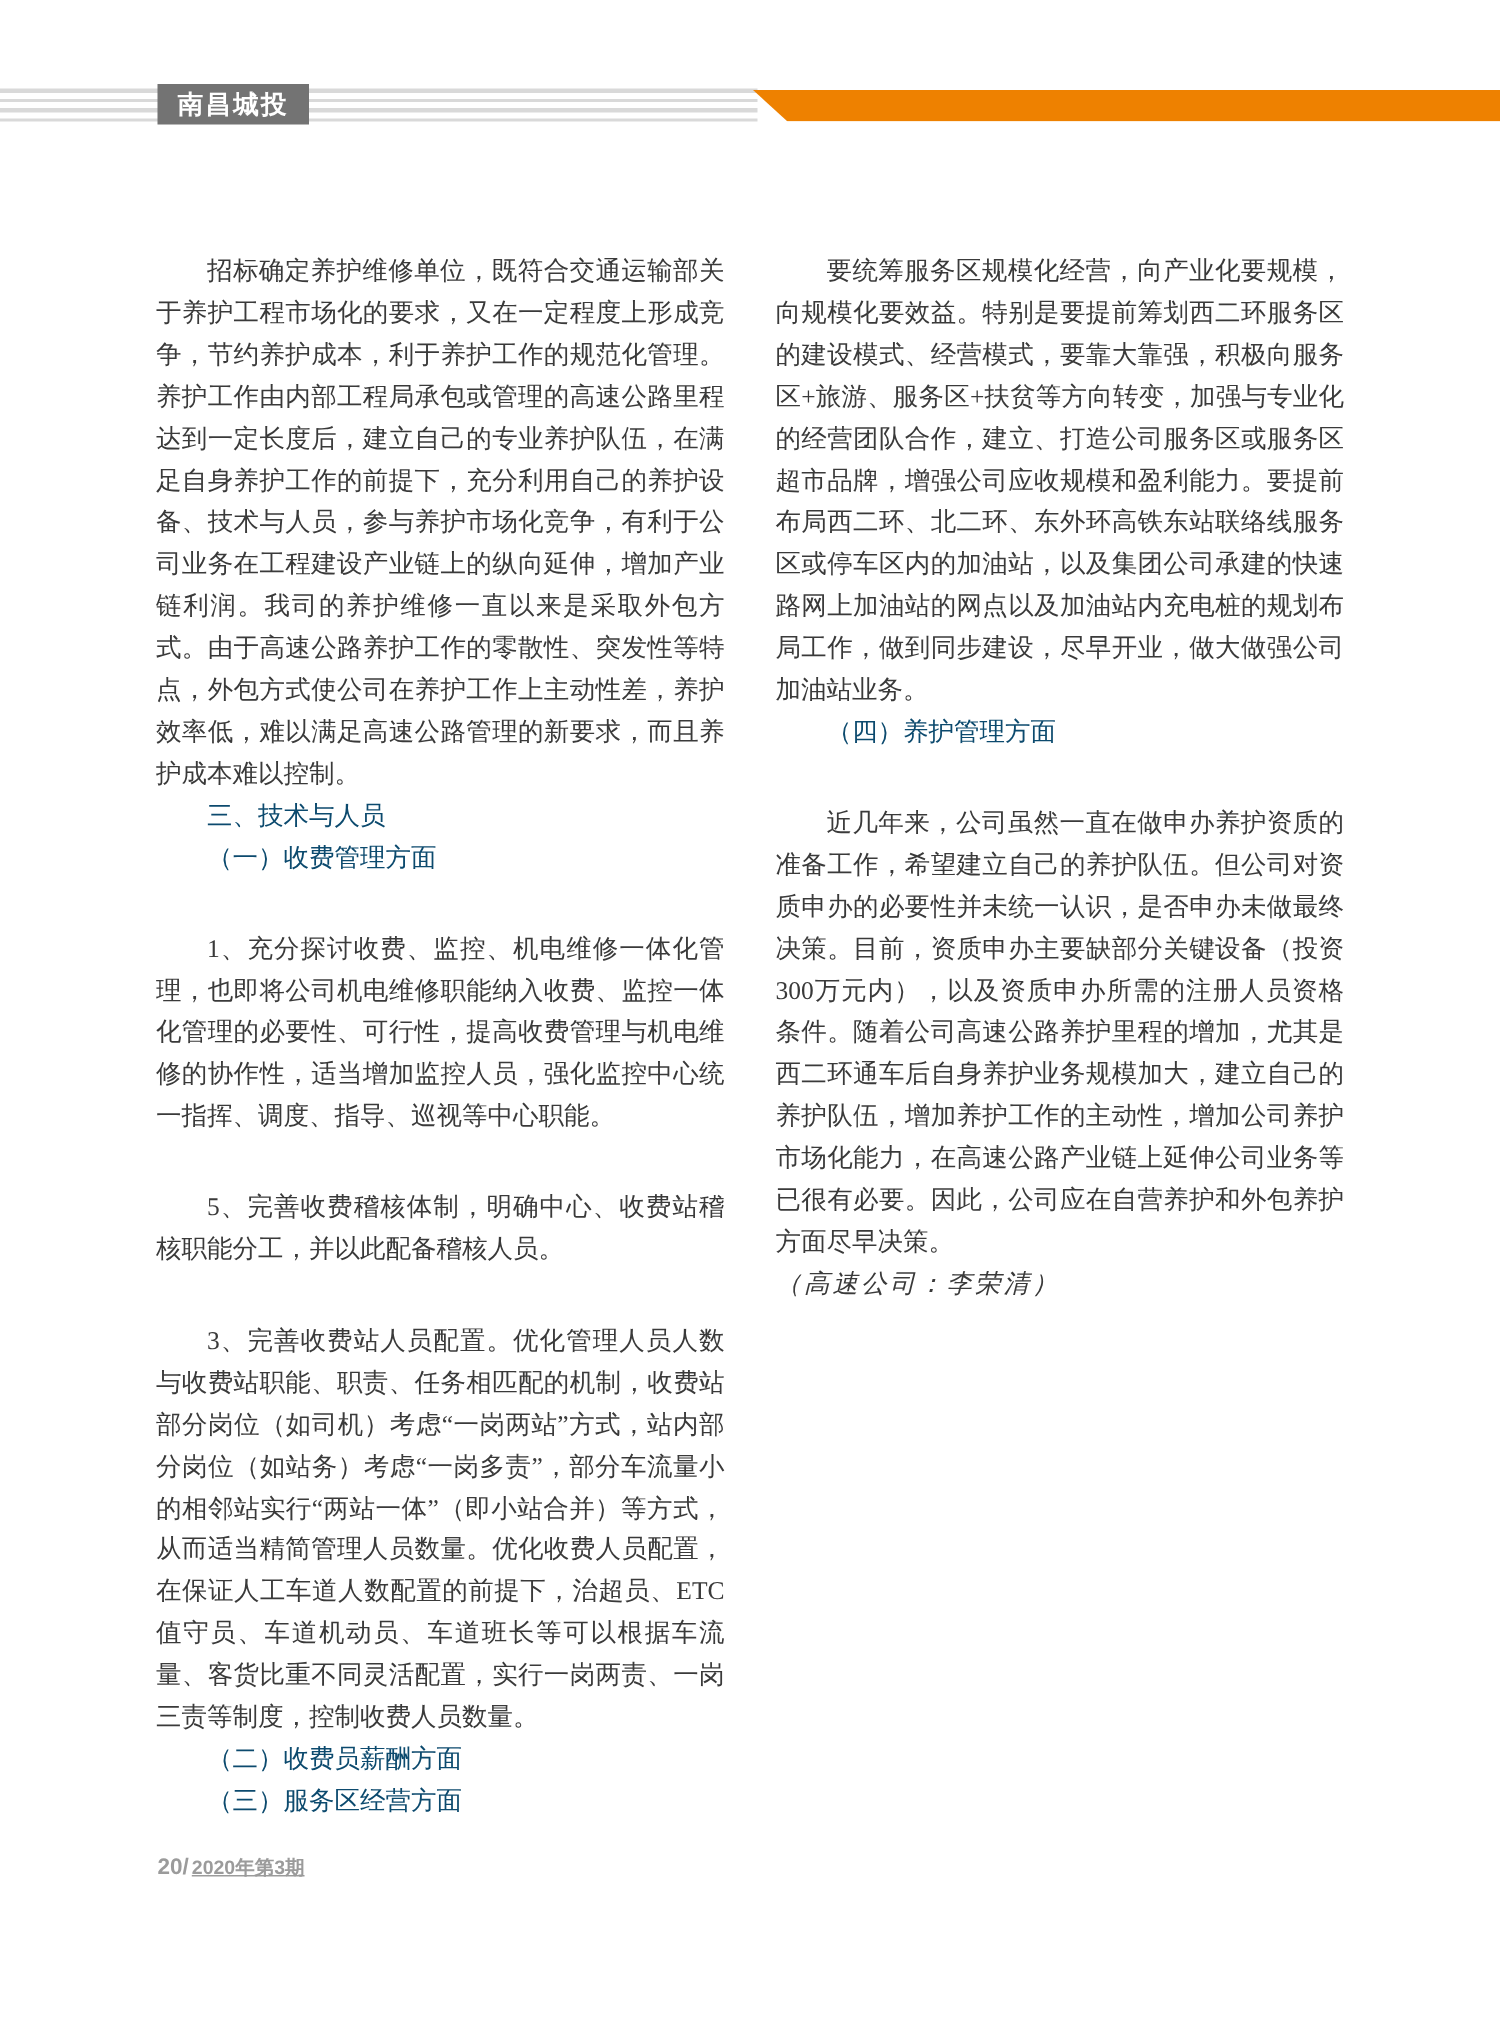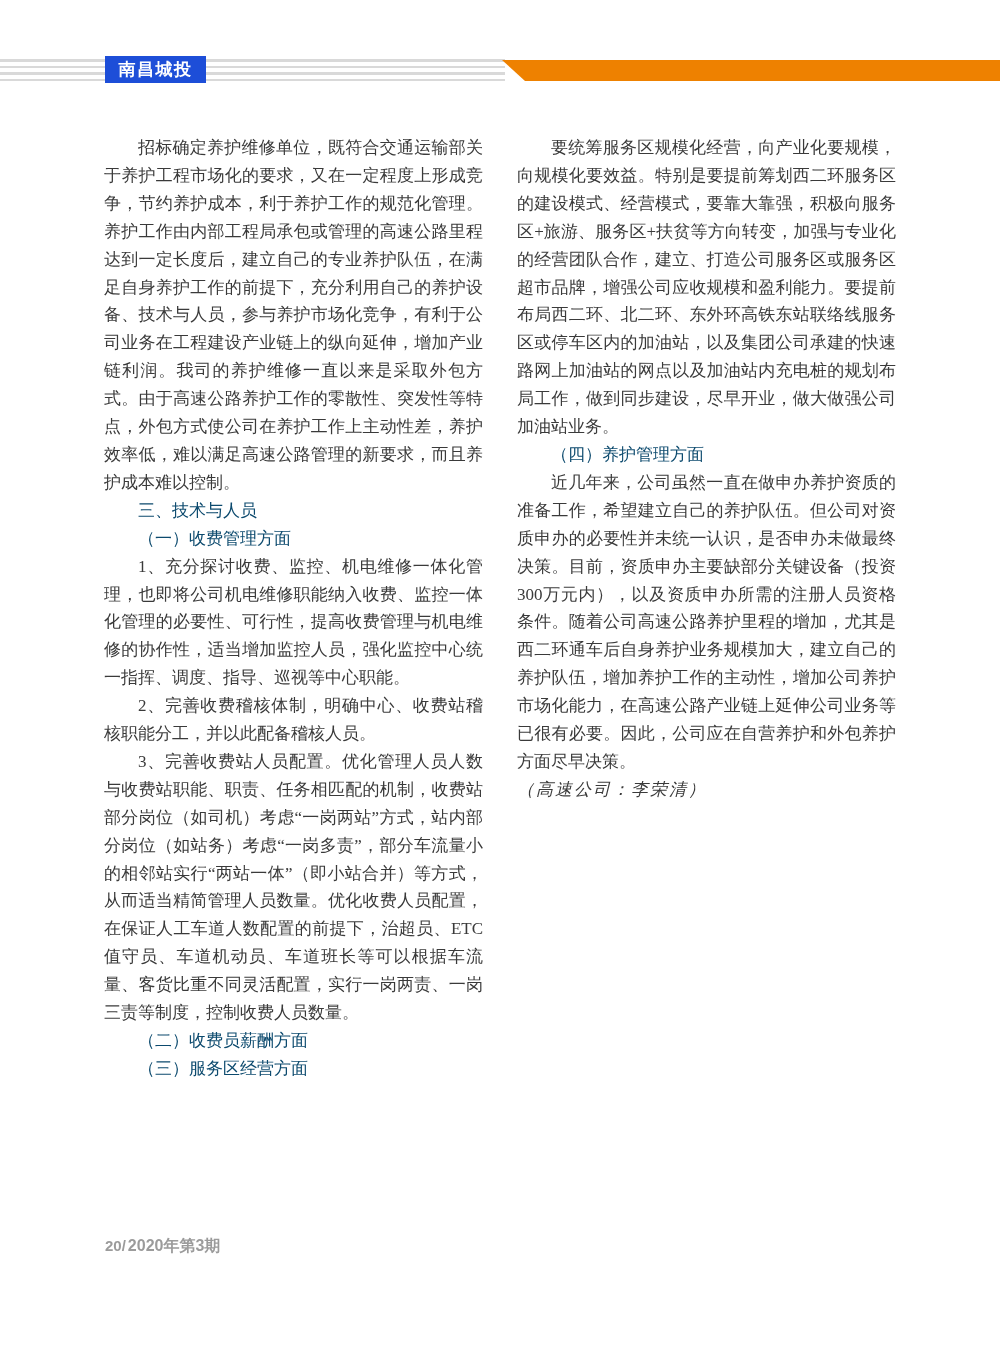--- a/index.html
+++ b/index.html
@@ -21,21 +21,21 @@
   }
   .header-stripes .stripe {
     height: 2.5px;
     margin-bottom: 4px;
     background: #d9d9d9;
   }
   .logo-box {
     position: absolute;
     left: 105px; top: 56px;
     width: 101px; height: 27px;
-    background: #1d4ed8;
+    background: #737373;
     display: flex;
     align-items: center;
     justify-content: center;
     z-index: 2;
   }
   .logo-box span {
     color: #ffffff;
     font-family: "Liberation Sans", "DejaVu Sans", sans-serif;
     font-weight: bold;
     font-size: 17px;
@@ -59,20 +59,21 @@
     font-size: 17px;
     line-height: 27.9px;
     text-align: justify;
   }
   .col-left  { left: 104px; }
   .col-right { left: 517px; }
 
   .block { margin: 0; }
   .block.paragraph {
     text-indent: 2em;
+    margin-top: 33px;
   }
   .block.heading {
     text-indent: 2em;
     font-family: "Liberation Sans", "DejaVu Sans", sans-serif;
     font-weight: normal;
     color: #0c4a6e;
   }
   .block.signature {
     text-align: left;
     font-style: italic;
@@ -83,21 +84,21 @@
   
   .footer {
     position: absolute;
     left: 105px; top: 1236px;
     color: #9b9b9b;
     font-family: "Liberation Sans", "DejaVu Sans", sans-serif;
     font-weight: bold;
     white-space: nowrap;
   }
   .footer .page-num { font-size: 15px; }
-  .footer .issue    { font-size: 16px; margin-left: 2px; }
+  .footer .issue    { font-size: 13px; margin-left: 2px; text-decoration: underline; }
 </style>
 </head>
 <body>
 
 <div class="page">
 
   <div class="header-stripes">
     <div class="stripe"></div>
     <div class="stripe"></div>
     <div class="stripe"></div>
@@ -106,21 +107,21 @@
   <div class="logo-box">
     <span>南昌城投</span>
   </div>
   <div class="orange-band"></div>
 
   <div class="column col-left" id="col-left">
       <p class="block paragraph">招标确定养护维修单位，既符合交通运输部关于养护工程市场化的要求，又在一定程度上形成竞争，节约养护成本，利于养护工作的规范化管理。养护工作由内部工程局承包或管理的高速公路里程达到一定长度后，建立自己的专业养护队伍，在满足自身养护工作的前提下，充分利用自己的养护设备、技术与人员，参与养护市场化竞争，有利于公司业务在工程建设产业链上的纵向延伸，增加产业链利润。我司的养护维修一直以来是采取外包方式。由于高速公路养护工作的零散性、突发性等特点，外包方式使公司在养护工作上主动性差，养护效率低，难以满足高速公路管理的新要求，而且养护成本难以控制。</p>
       <p class="block heading">三、技术与人员</p>
       <p class="block heading">（一）收费管理方面</p>
       <p class="block paragraph">1、充分探讨收费、监控、机电维修一体化管理，也即将公司机电维修职能纳入收费、监控一体化管理的必要性、可行性，提高收费管理与机电维修的协作性，适当增加监控人员，强化监控中心统一指挥、调度、指导、巡视等中心职能。</p>
-      <p class="block paragraph">2、完善收费稽核体制，明确中心、收费站稽核职能分工，并以此配备稽核人员。</p>
+      <p class="block paragraph">5、完善收费稽核体制，明确中心、收费站稽核职能分工，并以此配备稽核人员。</p>
       <p class="block paragraph">3、完善收费站人员配置。优化管理人员人数与收费站职能、职责、任务相匹配的机制，收费站部分岗位（如司机）考虑“一岗两站”方式，站内部分岗位（如站务）考虑“一岗多责”，部分车流量小的相邻站实行“两站一体”（即小站合并）等方式，从而适当精简管理人员数量。优化收费人员配置，在保证人工车道人数配置的前提下，治超员、ETC值守员、车道机动员、车道班长等可以根据车流量、客货比重不同灵活配置，实行一岗两责、一岗三责等制度，控制收费人员数量。</p>
       <p class="block heading">（二）收费员薪酬方面</p>
       <p class="block heading">（三）服务区经营方面</p>
     </div>
   <div class="column col-right" id="col-right">
       <p class="block paragraph">要统筹服务区规模化经营，向产业化要规模，向规模化要效益。特别是要提前筹划西二环服务区的建设模式、经营模式，要靠大靠强，积极向服务区+旅游、服务区+扶贫等方向转变，加强与专业化的经营团队合作，建立、打造公司服务区或服务区超市品牌，增强公司应收规模和盈利能力。要提前布局西二环、北二环、东外环高铁东站联络线服务区或停车区内的加油站，以及集团公司承建的快速路网上加油站的网点以及加油站内充电桩的规划布局工作，做到同步建设，尽早开业，做大做强公司加油站业务。</p>
       <p class="block heading">（四）养护管理方面</p>
       <p class="block paragraph">近几年来，公司虽然一直在做申办养护资质的准备工作，希望建立自己的养护队伍。但公司对资质申办的必要性并未统一认识，是否申办未做最终决策。目前，资质申办主要缺部分关键设备（投资300万元内），以及资质申办所需的注册人员资格条件。随着公司高速公路养护里程的增加，尤其是西二环通车后自身养护业务规模加大，建立自己的养护队伍，增加养护工作的主动性，增加公司养护市场化能力，在高速公路产业链上延伸公司业务等已很有必要。因此，公司应在自营养护和外包养护方面尽早决策。</p>
       <p class="block signature">（高速公司：李荣清）</p>
     </div>

